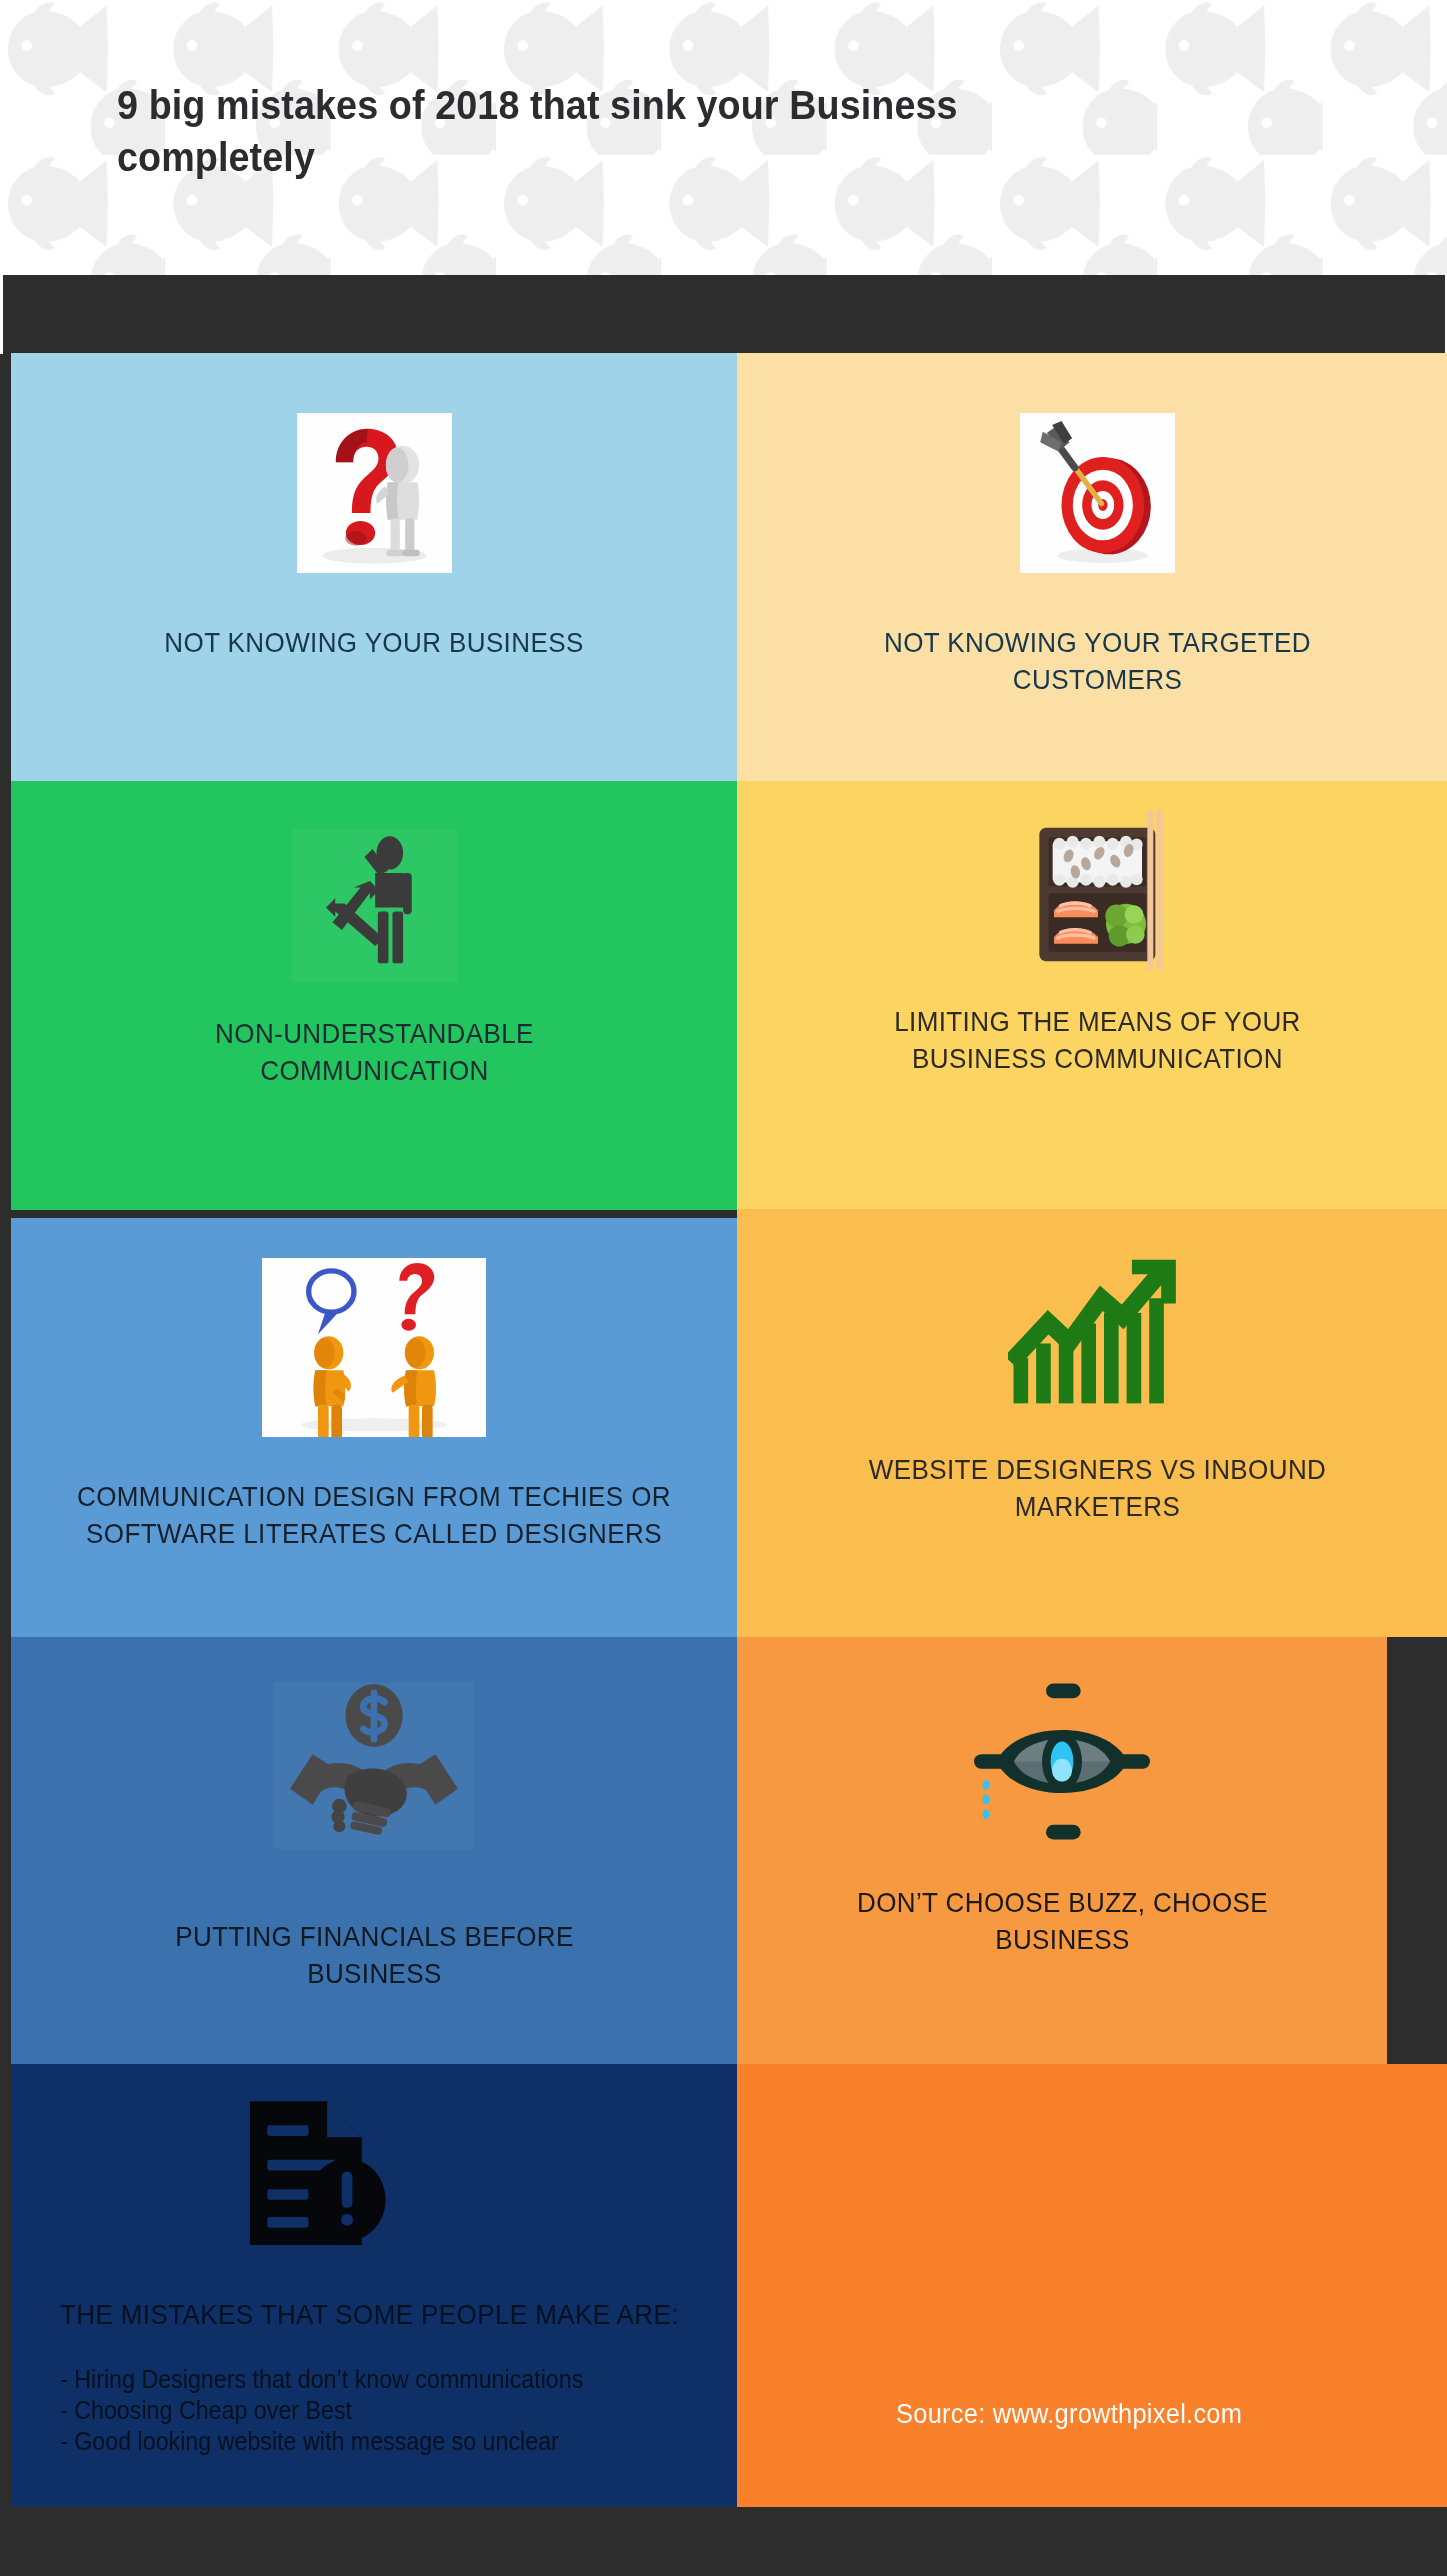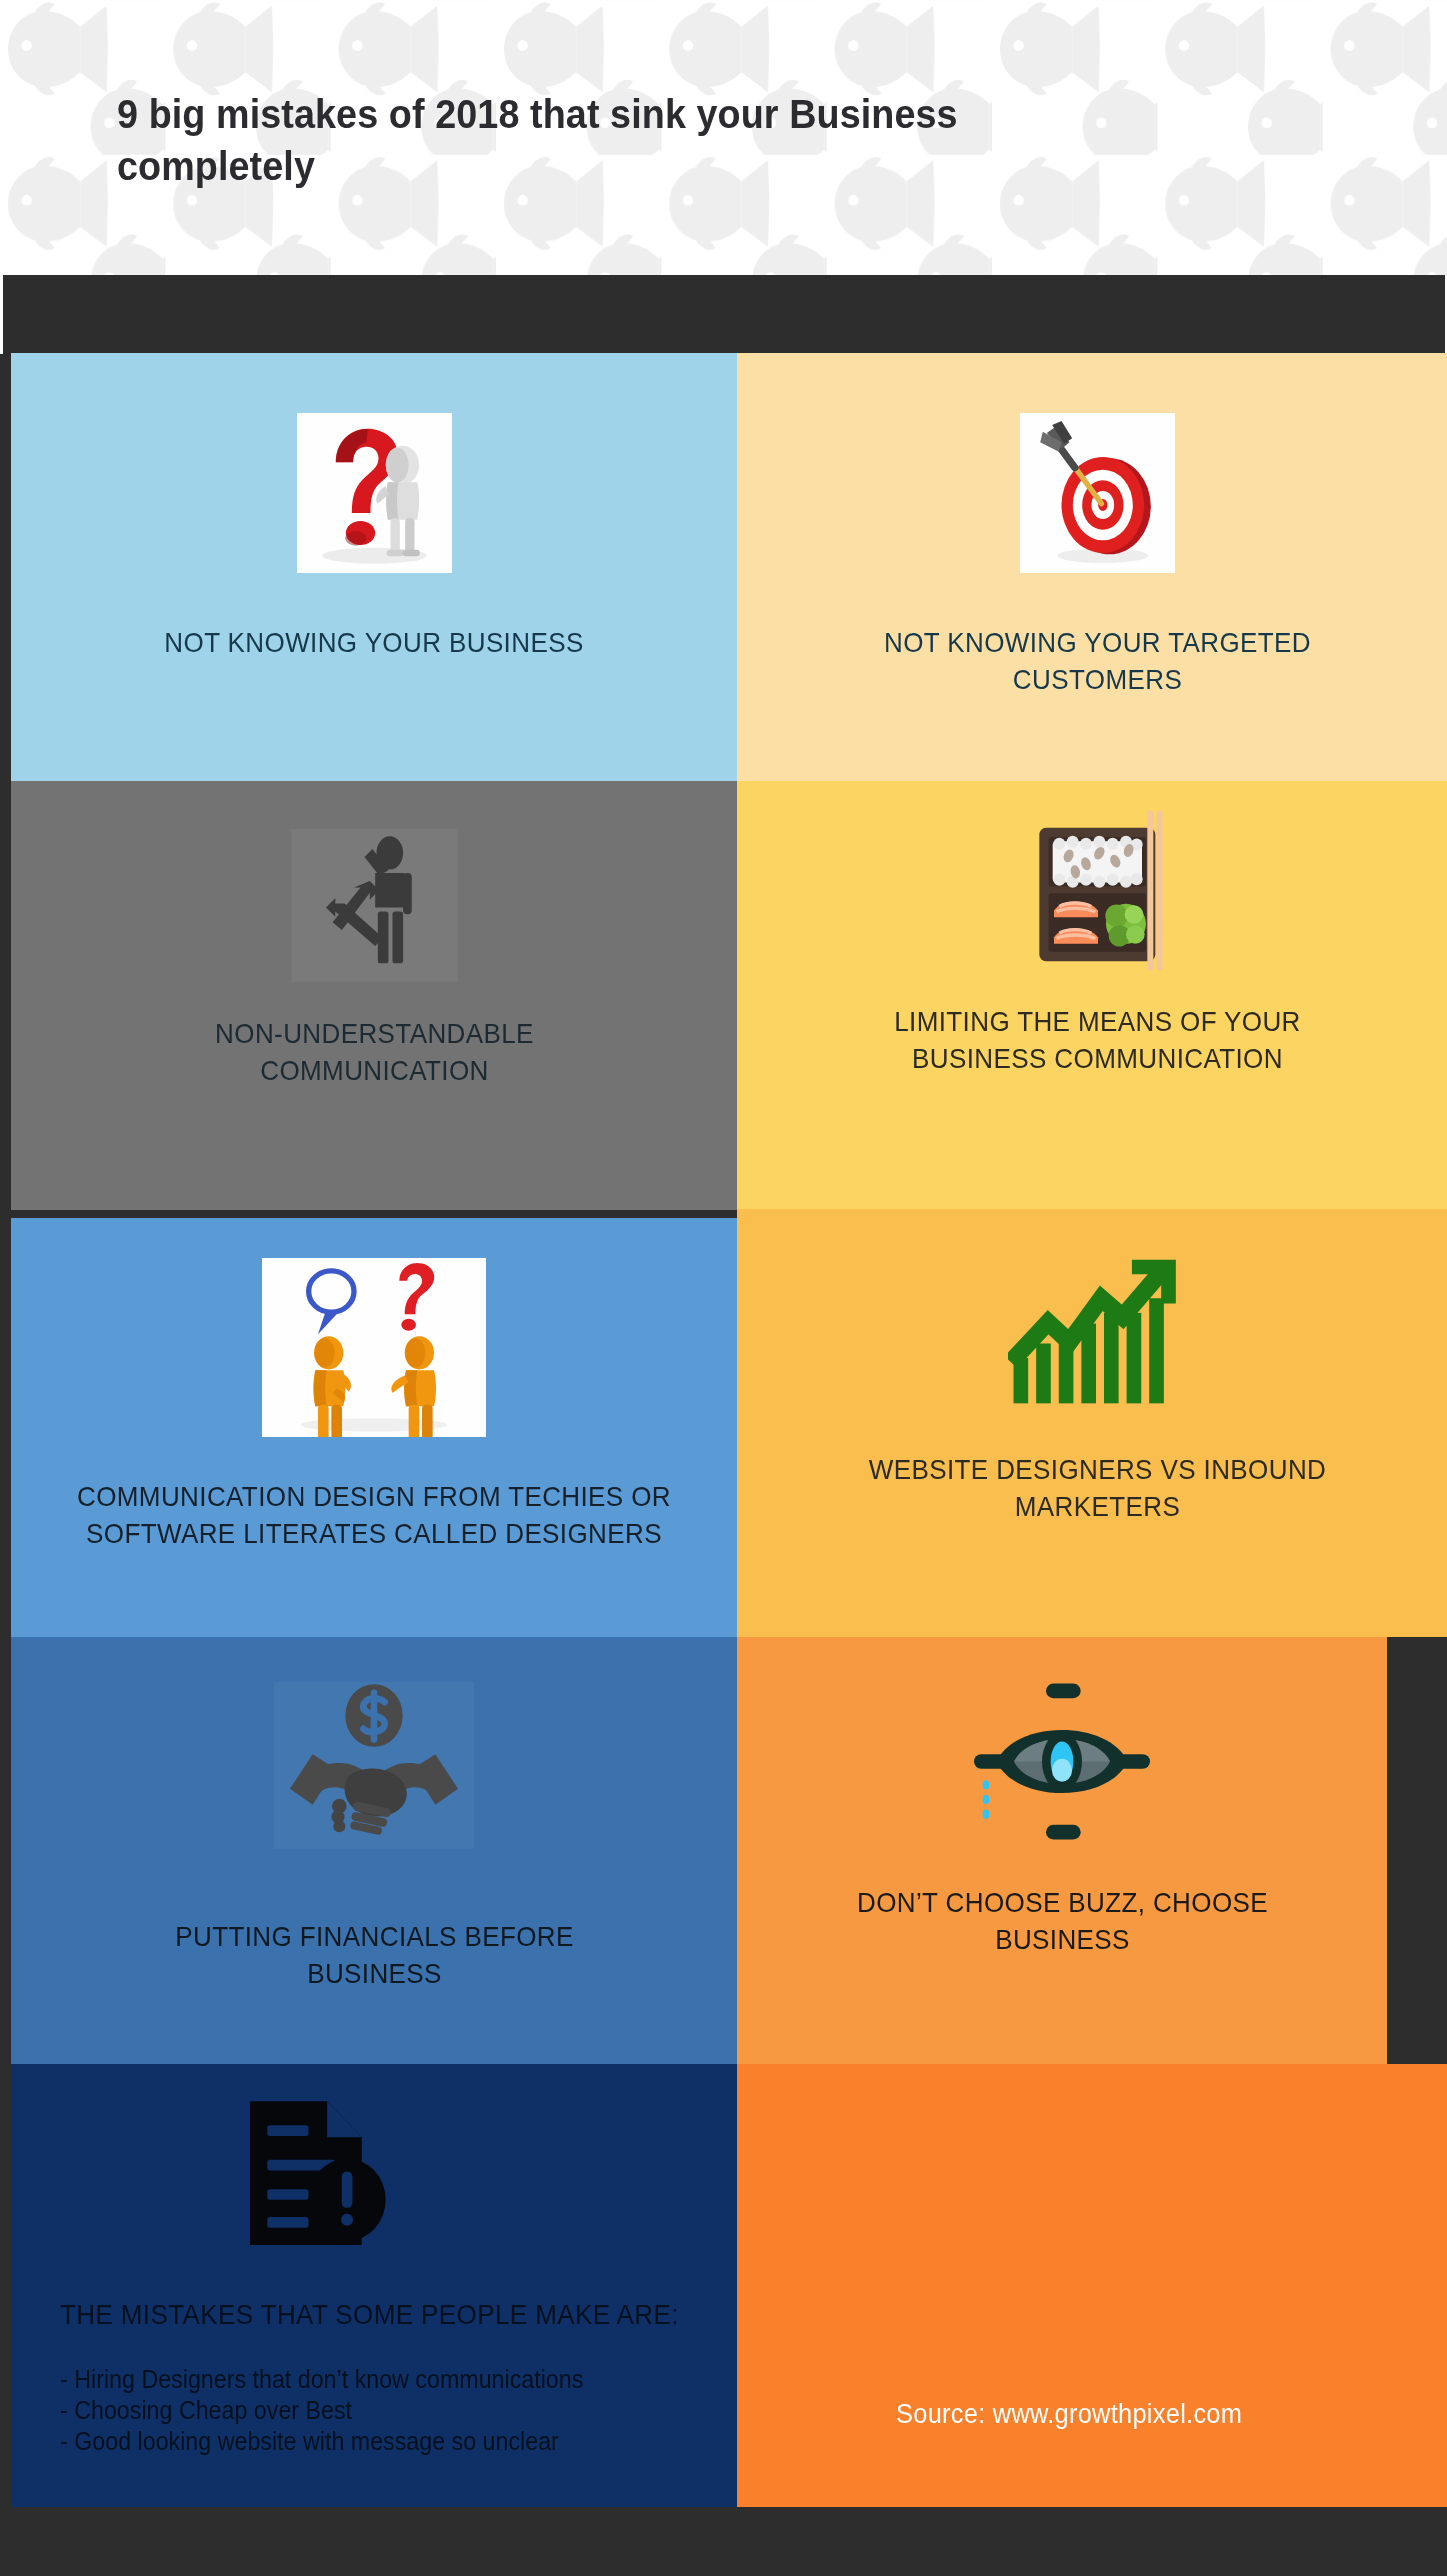--- a/index.html
+++ b/index.html
@@ -11,21 +11,21 @@
   }
   #poster{position:relative;width:1448px;height:2576px;background:#2d2d2d;overflow:hidden;}
 
   
   .titleband{
     position:absolute;left:0;top:0;width:1448px;height:275px;
     background:#ffffff;overflow:hidden;
   }
   .fishlayer{position:absolute;inset:0;opacity:1;}
   .title-wrap{
-    position:absolute;left:117px;top:88px;width:1200px;
+    position:absolute;left:117px;top:79px;width:1200px;
   }
   .title-line{
     font-family:"Liberation Sans Narrow","Liberation Sans",sans-serif;
     font-weight:700;
     font-size:41px;
     line-height:52px;
     letter-spacing:0.1px;
     color:#2b2b30;
     transform:scaleX(0.92);
     transform-origin:left center;
@@ -178,21 +178,21 @@
               <path d="M62 54 L 40 30 L 54 20 L 74 44 Z" fill="#5a5a5a"></path>
               <path d="M58 58 L 30 44 L 34 28 L 62 44 Z" fill="#6d6d6d"></path>
               <path d="M66 46 L 48 18 L 62 12 L 78 38 Z" fill="#3f3f3f"></path>
             </svg>
           </div>
         </div>
         <div class="caption" style="margin-top:51px;width:573px;color:#16384a;">NOT KNOWING YOUR TARGETED CUSTOMERS</div>
       </div>
     </div>
 
-    <div class="cell" style="left:0;top:428px;width:726px;height:429px;background:#737373;">
+    <div class="cell" style="left:0;top:428px;width:726px;height:429px;background:#22c55e;">
       <div class="cell-inner">
         <div class="art" style="margin-top:48px;">
           <svg width="167" height="153" viewBox="0 0 250 230">
             <rect width="250" height="230" fill="#ffffff" opacity="0.05"></rect>
 
             <ellipse cx="148" cy="36" rx="20" ry="25" fill="#3b3b3b"></ellipse>
 
             <path d="M126 66 L 170 66 L 172 118 L 126 118 Z" fill="#3b3b3b"></path>
 
             <path d="M132 70 L 110 42 L 122 30 L 146 62 Z" fill="#3b3b3b"></path>

